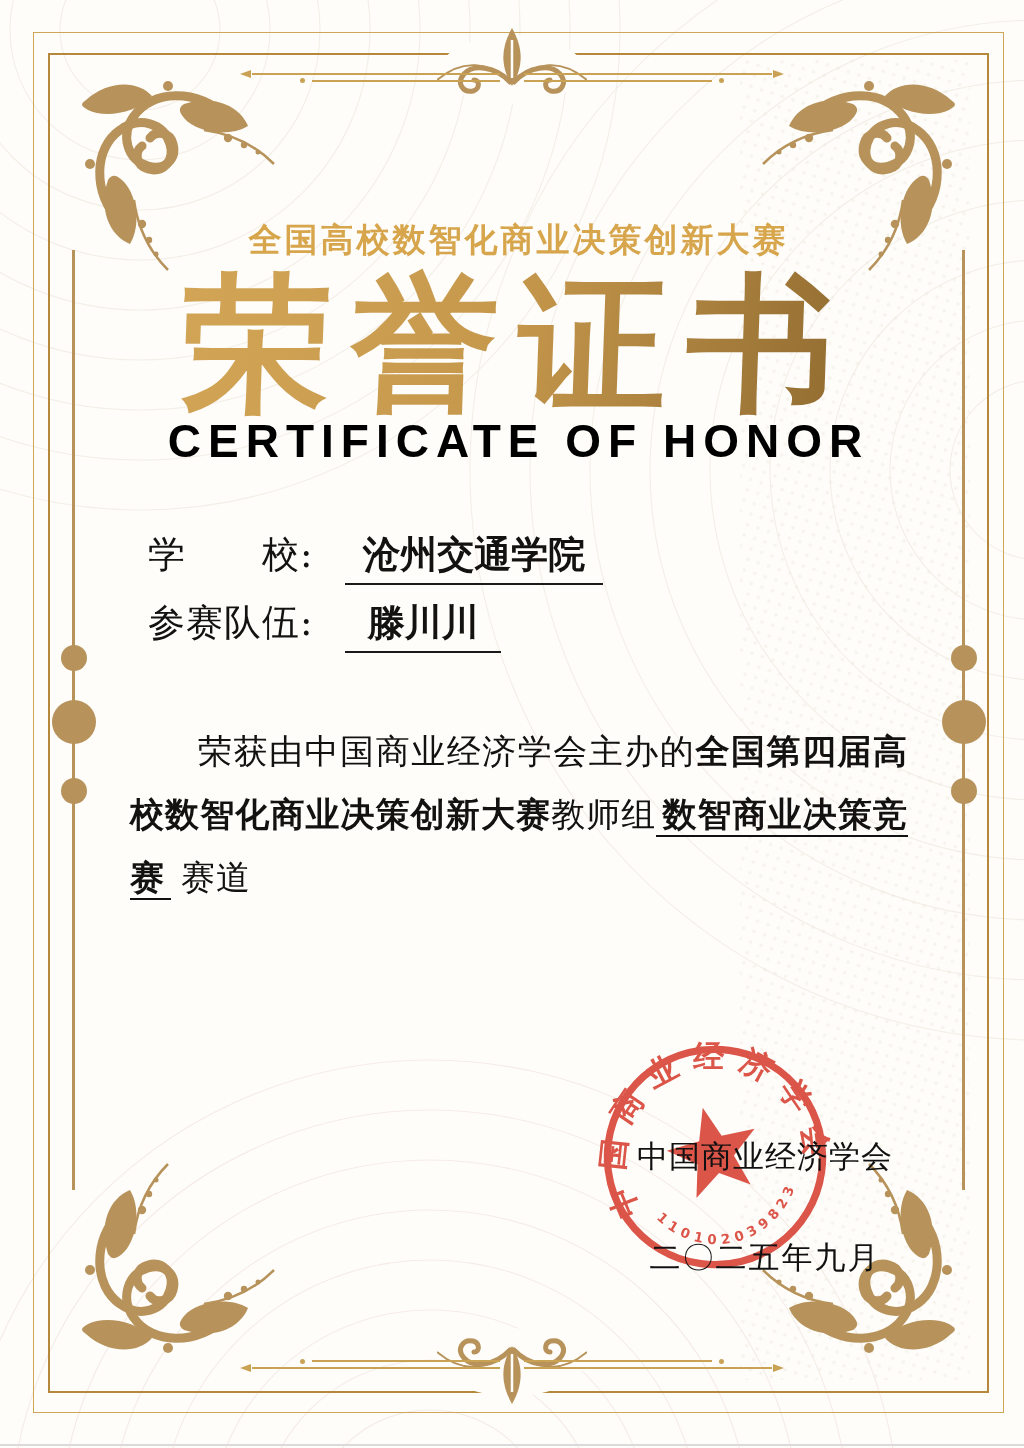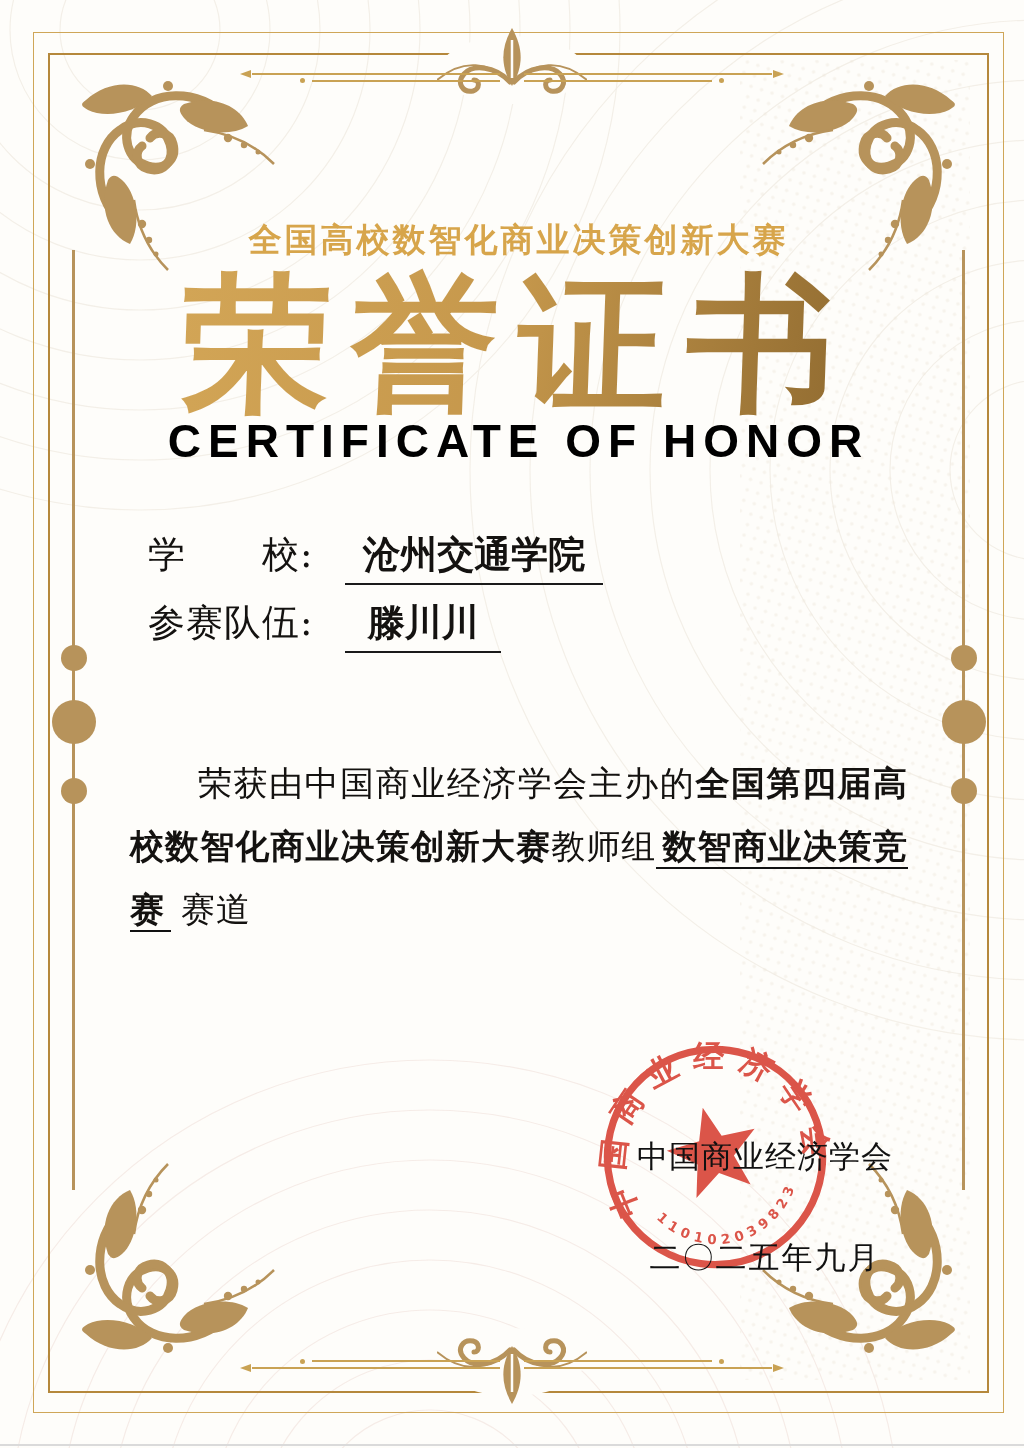--- a/index.html
+++ b/index.html
@@ -50,21 +50,21 @@
     font-size:46px;font-weight:600;letter-spacing:7px;color:#000000;
     font-family:"Liberation Sans","DejaVu Sans",sans-serif;}
   
   .field-row{position:absolute;left:148px;font-size:37px;white-space:nowrap;}
   .field-row.school{top:530px;}
   .field-row.team{top:598px;}
   .field-label{display:inline-block;letter-spacing:1px;}
   .field-value{display:inline-block;margin-left:20px;padding:0 18px 3px;
     border-bottom:2.5px solid #1a1a1a;font-weight:bold;text-align:center;min-width:120px;}
   
-  .body-par{position:absolute;left:130px;top:752px;width:778px;margin:0;
+  .body-par{position:absolute;left:130px;top:720px;width:778px;margin:0;
     font-size:34px;line-height:63px;text-indent:2em;text-align:justify;letter-spacing:1px;}
   .seg-b{font-weight:bold;font-family:"DejaVu Sans","Liberation Sans",sans-serif;}
   .seg-u{border-bottom:2.5px solid #111;padding:0 6px 1px;}
   .seg-suffix{margin-left:10px;}
   .award{position:absolute;left:0;right:0;top:888px;text-align:center;
     font-size:66px;font-weight:bold;letter-spacing:8px;color:#ec1505;}
   .closing{position:absolute;left:205px;top:980px;font-size:34px;letter-spacing:1px;}
   
   .seal{position:absolute;left:596px;top:1038px;width:238px;height:238px;opacity:.92;transform:rotate(-14deg);}
   .org-block{position:absolute;left:630px;width:270px;text-align:center;color:#111;z-index:5;}

